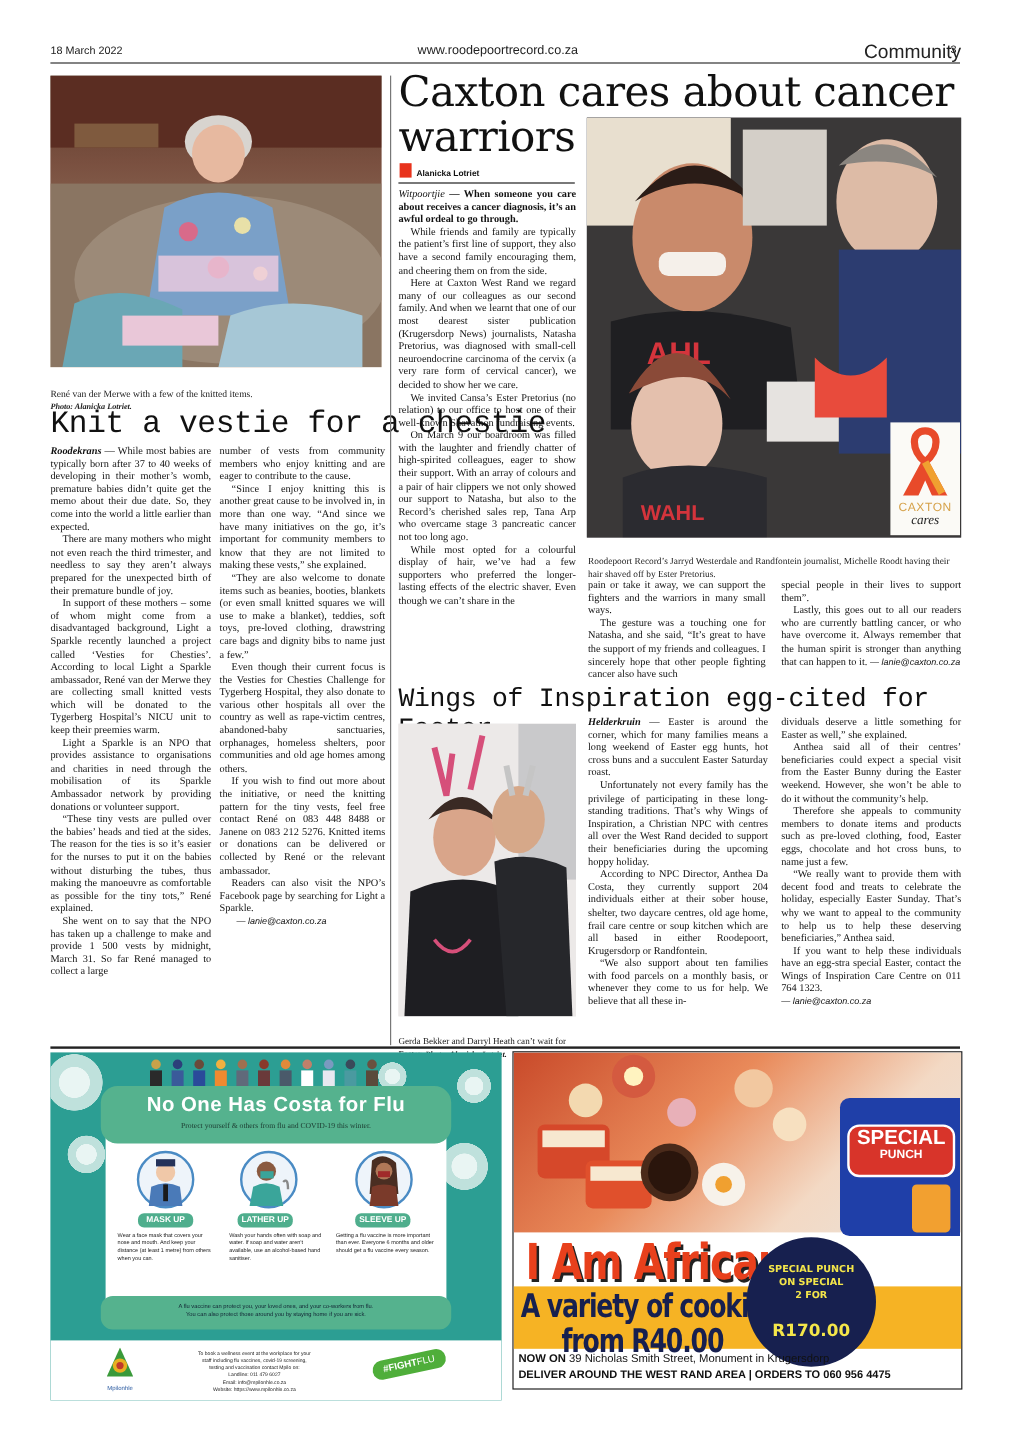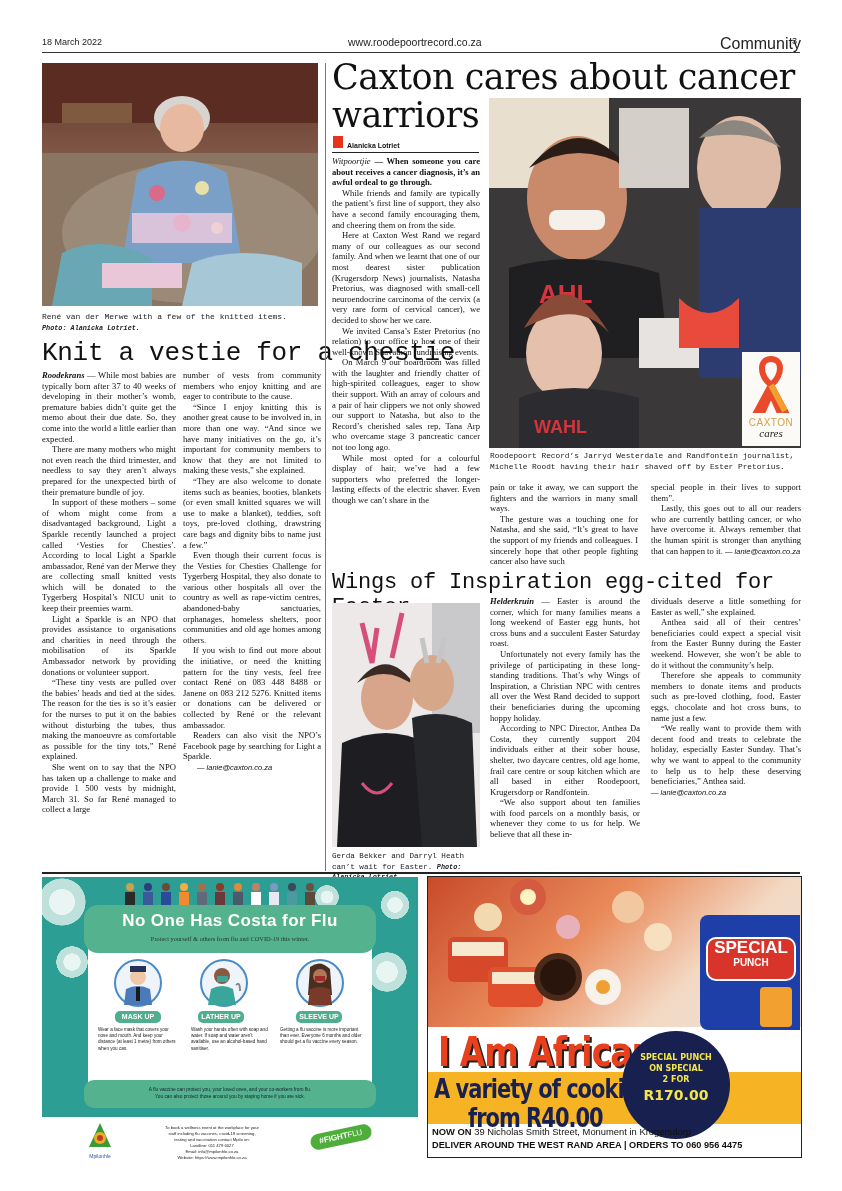--- a/index.html
+++ b/index.html
@@ -5,21 +5,21 @@
   html,body{margin:0;padding:0;background:#fff;}
   body{width:842px;height:1191px;position:relative;overflow:hidden;font-family:"Liberation Serif",serif;color:#111;}
   .abs{position:absolute;}
   .hdr{font-family:"Liberation Sans",sans-serif;font-size:10px;color:#222;}
   .rule{position:absolute;background:#333;height:1px;}
   .col{position:absolute;font-size:8.6px;line-height:10.6px;text-align:justify;hyphens:auto;}
   .col p{margin:0;text-indent:10px;}
   .col p.first{text-indent:0;}
   .dateline{font-style:italic;font-weight:bold;}
   .byline-email{font-family:"Liberation Sans",sans-serif;font-style:italic;font-size:7.5px;}
-  .caption{position:absolute;font-family:Liberation Mono, monospace;font-size:8px;line-height:10.5px;color:#222;}
+  .caption{position:absolute;font-family:Liberation Serif, serif;font-size:8px;line-height:10.5px;color:#222;margin-top:12px;}
   .credit{font-style:italic;font-weight:bold;font-size:6.8px;}
   .headline-sans{position:absolute;font-family:Liberation Mono, monospace;color:#111;}
   .photo{position:absolute;overflow:hidden;}
   
   .flu{position:absolute;left:42px;top:877px;width:376px;height:290px;background:#2c9e93;overflow:hidden;}
   .flu .virus{position:absolute;border-radius:50%;background:radial-gradient(circle,#e9f5f3 0 30%,#bfe1dc 31% 55%,rgba(255,255,255,0) 56%);}
   .flu .banner{position:absolute;left:42px;top:28px;width:292px;height:48px;background:#55b28e;border-radius:14px;text-align:center;color:#fff;}
   .flu .panel{position:absolute;left:46px;top:70px;width:284px;height:148px;background:#fff;}
   .flu .footer-band{position:absolute;left:0;top:240px;width:376px;height:50px;background:#fff;}
   .circle{position:absolute;width:44px;height:44px;border-radius:50%;border:2px solid #4a8bc4;background:#fff;}
@@ -164,20 +164,21 @@
   <p class="first"><span class="dateline">Helderkruin</span> <span>— Easter is around the corner, which for many families means a long weekend of Easter egg hunts, hot cross buns and a succulent Easter Saturday roast.</span></p>
   <p>Unfortunately not every family has the privilege of participating in these long-standing traditions. That’s why Wings of Inspiration, a Christian NPC with centres all over the West Rand decided to support their beneficiaries during the upcoming hoppy holiday.</p>
   <p>According to NPC Director, Anthea Da Costa, they currently support 204 individuals either at their sober house, shelter, two daycare centres, old age home, frail care centre or soup kitchen which are all based in either Roodepoort, Krugersdorp or Randfontein.</p>
   <p>“We also support about ten families with food parcels on a monthly basis, or whenever they come to us for help. We believe that all these in-</p>
 </div>
 <div class="col" style="left:651px;top:596px;width:150px;">
   <p class="first">dividuals deserve a little something for Easter as well,” she explained.</p>
   <p>Anthea said all of their centres’ beneficiaries could expect a special visit from the Easter Bunny during the Easter weekend. However, she won’t be able to do it without the community’s help.</p>
   <p>Therefore she appeals to community members to donate items and products such as pre-loved clothing, food, Easter eggs, chocolate and hot cross buns, to name just a few.</p>
   <p>“We really want to provide them with decent food and treats to celebrate the holiday, especially Easter Sunday. That’s why we want to appeal to the community to help us to help these deserving beneficiaries,” Anthea said.</p>
+  <p>If you want to help these individuals have an egg-stra special Easter, contact the Wings of Inspiration Care Centre on 011 764 1323.</p>
   <p style="text-indent:0;"><span class="byline-email">— lanie@caxton.co.za</span></p>
 </div>
 
 <div class="rule" style="left:42px;top:872px;width:758px;height:1.5px;background:#222;"></div>
 
 <div class="flu">
   <div class="virus" style="left:-10px;top:-5px;width:60px;height:60px;"></div>
   <div class="virus" style="left:10px;top:65px;width:40px;height:40px;"></div>
   <div class="virus" style="left:335px;top:10px;width:36px;height:36px;"></div>
   <div class="virus" style="left:320px;top:70px;width:50px;height:50px;"></div>
@@ -308,20 +309,20 @@
 
   <div class="abs" style="left:10px;top:150px;font-family:'DejaVu Sans',sans-serif;font-weight:bold;font-size:33px;color:#e8401c;letter-spacing:-1px;transform:scaleY(1.25);transform-origin:left top;text-shadow:2px 2px 0 #222;">I Am African</div>
   <div class="abs" style="left:0;top:195px;width:373px;height:52px;background:#f6b324;"></div>
   <div class="abs" style="left:6px;top:196px;font-family:'DejaVu Sans',sans-serif;font-weight:bold;font-size:21px;color:#17204f;letter-spacing:-1px;transform:scaleY(1.3);transform-origin:left top;">A variety of cookies</div>
   <div class="abs" style="left:40px;top:225px;font-family:'DejaVu Sans',sans-serif;font-weight:bold;font-size:21px;color:#17204f;letter-spacing:-1px;transform:scaleY(1.3);transform-origin:left top;">from R40.00</div>
 
   <div class="abs" style="left:194px;top:154px;width:108px;height:108px;border-radius:50%;background:#17204f;text-align:center;font-family:'DejaVu Sans',sans-serif;font-weight:bold;color:#f4e64a;">
     <div style="font-size:8px;margin-top:22px;">SPECIAL PUNCH</div>
     <div style="font-size:8px;margin-top:2px;">ON SPECIAL</div>
     <div style="font-size:8px;margin-top:2px;">2 FOR</div>
-    <div style="font-size:14px;margin-top:3px;">R170.00</div>
+    <div style="font-size:14px;margin-top:17px;">R170.00</div>
   </div>
 
   <div class="abs" style="left:4px;top:249px;font-family:'Liberation Sans',sans-serif;font-size:9.4px;color:#111;white-space:nowrap;">
     <b>NOW ON</b> <span>39 Nicholas Smith Street, Monument in Krugersdorp</span>
   </div>
   <div class="abs" style="left:4px;top:263px;font-family:'Liberation Sans',sans-serif;font-weight:bold;font-size:9.2px;color:#111;white-space:nowrap;">DELIVER AROUND THE WEST RAND AREA | ORDERS TO 060 956 4475</div>
 </div>
 
 </body></html>

